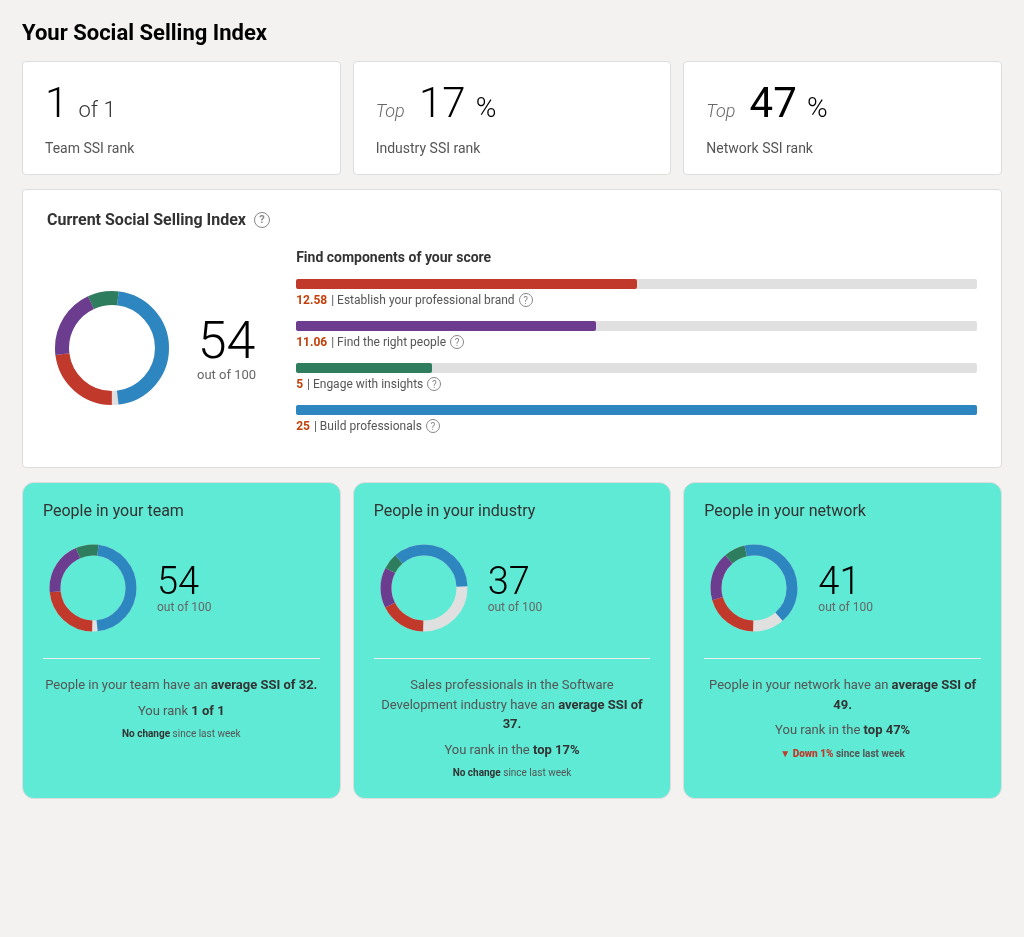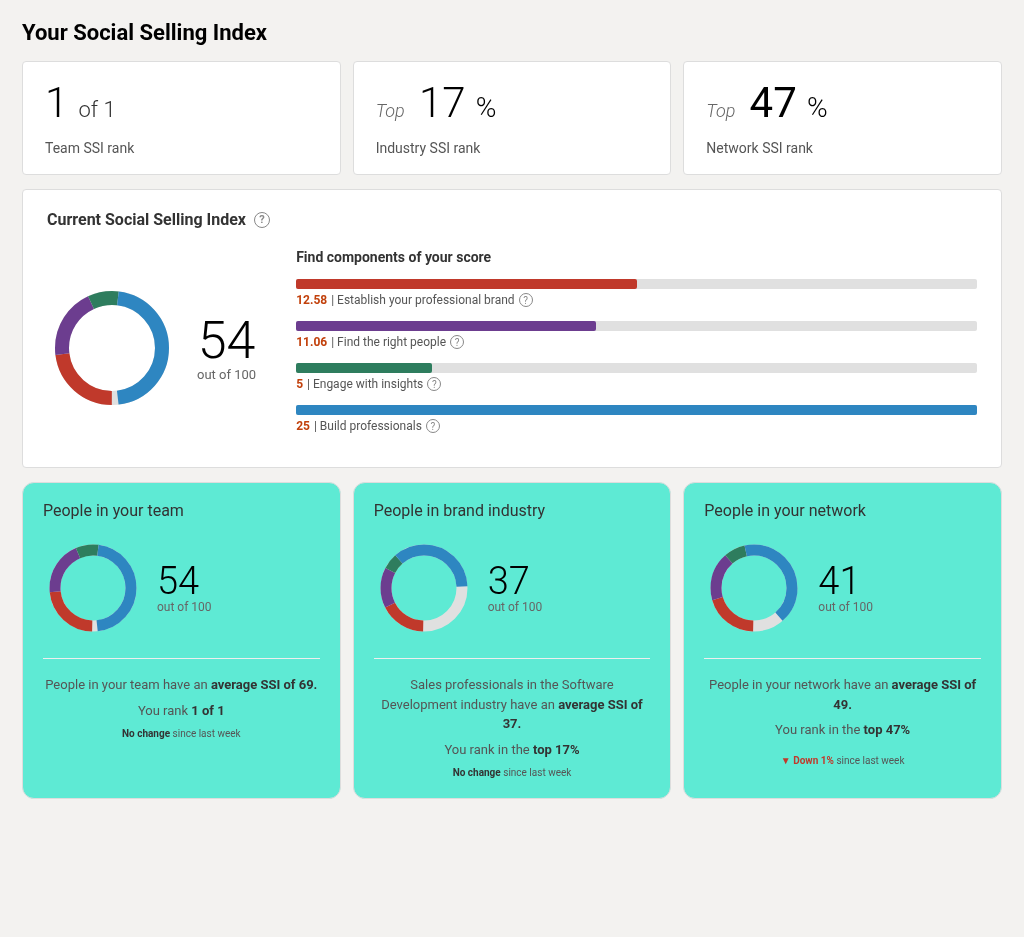--- a/index.html
+++ b/index.html
@@ -313,28 +313,28 @@
           <circle cx="50" cy="50" r="38" fill="none" stroke="#6c3d8f" stroke-width="11" stroke-dasharray="48 191" stroke-dashoffset="64" transform="rotate(-90 50 50)"></circle>
           <circle cx="50" cy="50" r="38" fill="none" stroke="#2e7d5e" stroke-width="11" stroke-dasharray="21 218" stroke-dashoffset="16" transform="rotate(-90 50 50)"></circle>
           <circle cx="50" cy="50" r="38" fill="none" stroke="#2e86c1" stroke-width="11" stroke-dasharray="110 129" stroke-dashoffset="-5" transform="rotate(-90 50 50)"></circle>
         </svg>
         <div class="people-score">
           <div class="people-score-num">54</div>
           <div class="people-score-outof">out of 100</div>
         </div>
       </div>
       <div class="people-desc">
-        <p>People in your team have an <strong>average SSI of 69.</strong></p>
+        <p>People in your team have an <strong>average SSI of 32.</strong></p>
         <p style="margin-top:6px;">You rank <strong>1 of 1</strong></p>
         <p class="change-text" style="margin-top:6px;"><strong>No change</strong> since last week</p>
       </div>
     </div>
 
     <div class="people-card">
-      <div class="people-card-title">People in brand industry</div>
+      <div class="people-card-title">People in your industry</div>
       <div class="people-donut-row">
         <svg class="donut-svg-small" viewBox="0 0 100 100">
           <circle cx="50" cy="50" r="38" fill="none" stroke="#e0e0e0" stroke-width="11"></circle>
           <circle cx="50" cy="50" r="38" fill="none" stroke="#c0392b" stroke-width="11" stroke-dasharray="41 198" stroke-dashoffset="119" transform="rotate(-90 50 50)"></circle>
           <circle cx="50" cy="50" r="38" fill="none" stroke="#6c3d8f" stroke-width="11" stroke-dasharray="36 203" stroke-dashoffset="78" transform="rotate(-90 50 50)"></circle>
           <circle cx="50" cy="50" r="38" fill="none" stroke="#2e7d5e" stroke-width="11" stroke-dasharray="14 225" stroke-dashoffset="42" transform="rotate(-90 50 50)"></circle>
           <circle cx="50" cy="50" r="38" fill="none" stroke="#2e86c1" stroke-width="11" stroke-dasharray="86 153" stroke-dashoffset="28" transform="rotate(-90 50 50)"></circle>
         </svg>
         <div class="people-score">
           <div class="people-score-num">37</div>
@@ -359,20 +359,20 @@
           <circle cx="50" cy="50" r="38" fill="none" stroke="#2e86c1" stroke-width="11" stroke-dasharray="101 138" stroke-dashoffset="9" transform="rotate(-90 50 50)"></circle>
         </svg>
         <div class="people-score">
           <div class="people-score-num">41</div>
           <div class="people-score-outof">out of 100</div>
         </div>
       </div>
       <div class="people-desc">
         <p>People in your network have an <strong>average SSI of 49.</strong></p>
         <p style="margin-top:6px;">You rank in the <strong>top 47%</strong></p>
-        <p class="change-text" style="margin-top:13px;color:#c0392b;">
+        <p class="change-text" style="margin-top:6px;color:#c0392b;font-weight:bold;">
           <span style="color:#c0392b;">▼ </span><strong style="color:#c0392b;">Down 1%</strong><span style="color:#555;"> since last week</span>
         </p>
       </div>
     </div>
 
   </div>
 </div>
 
 </body></html>

